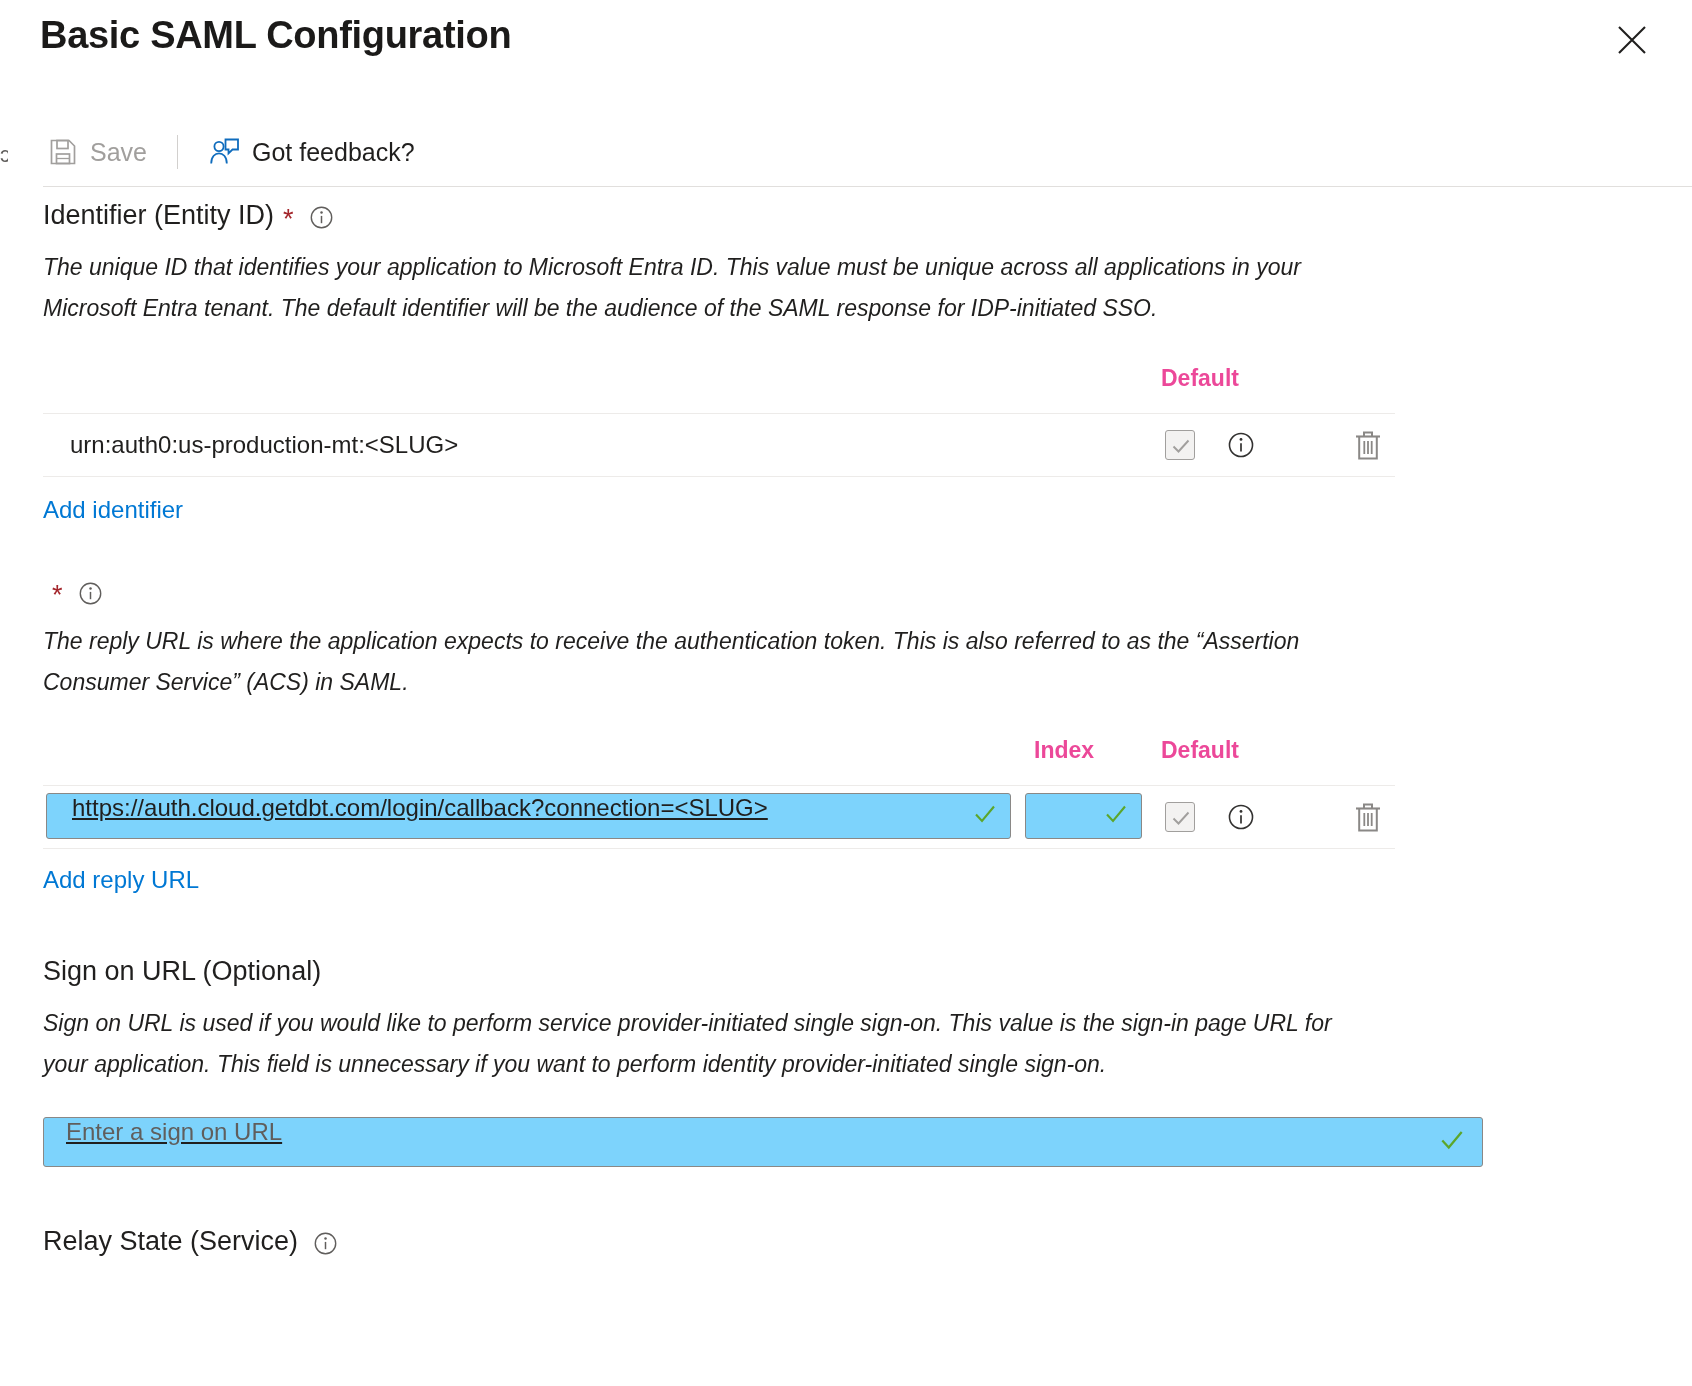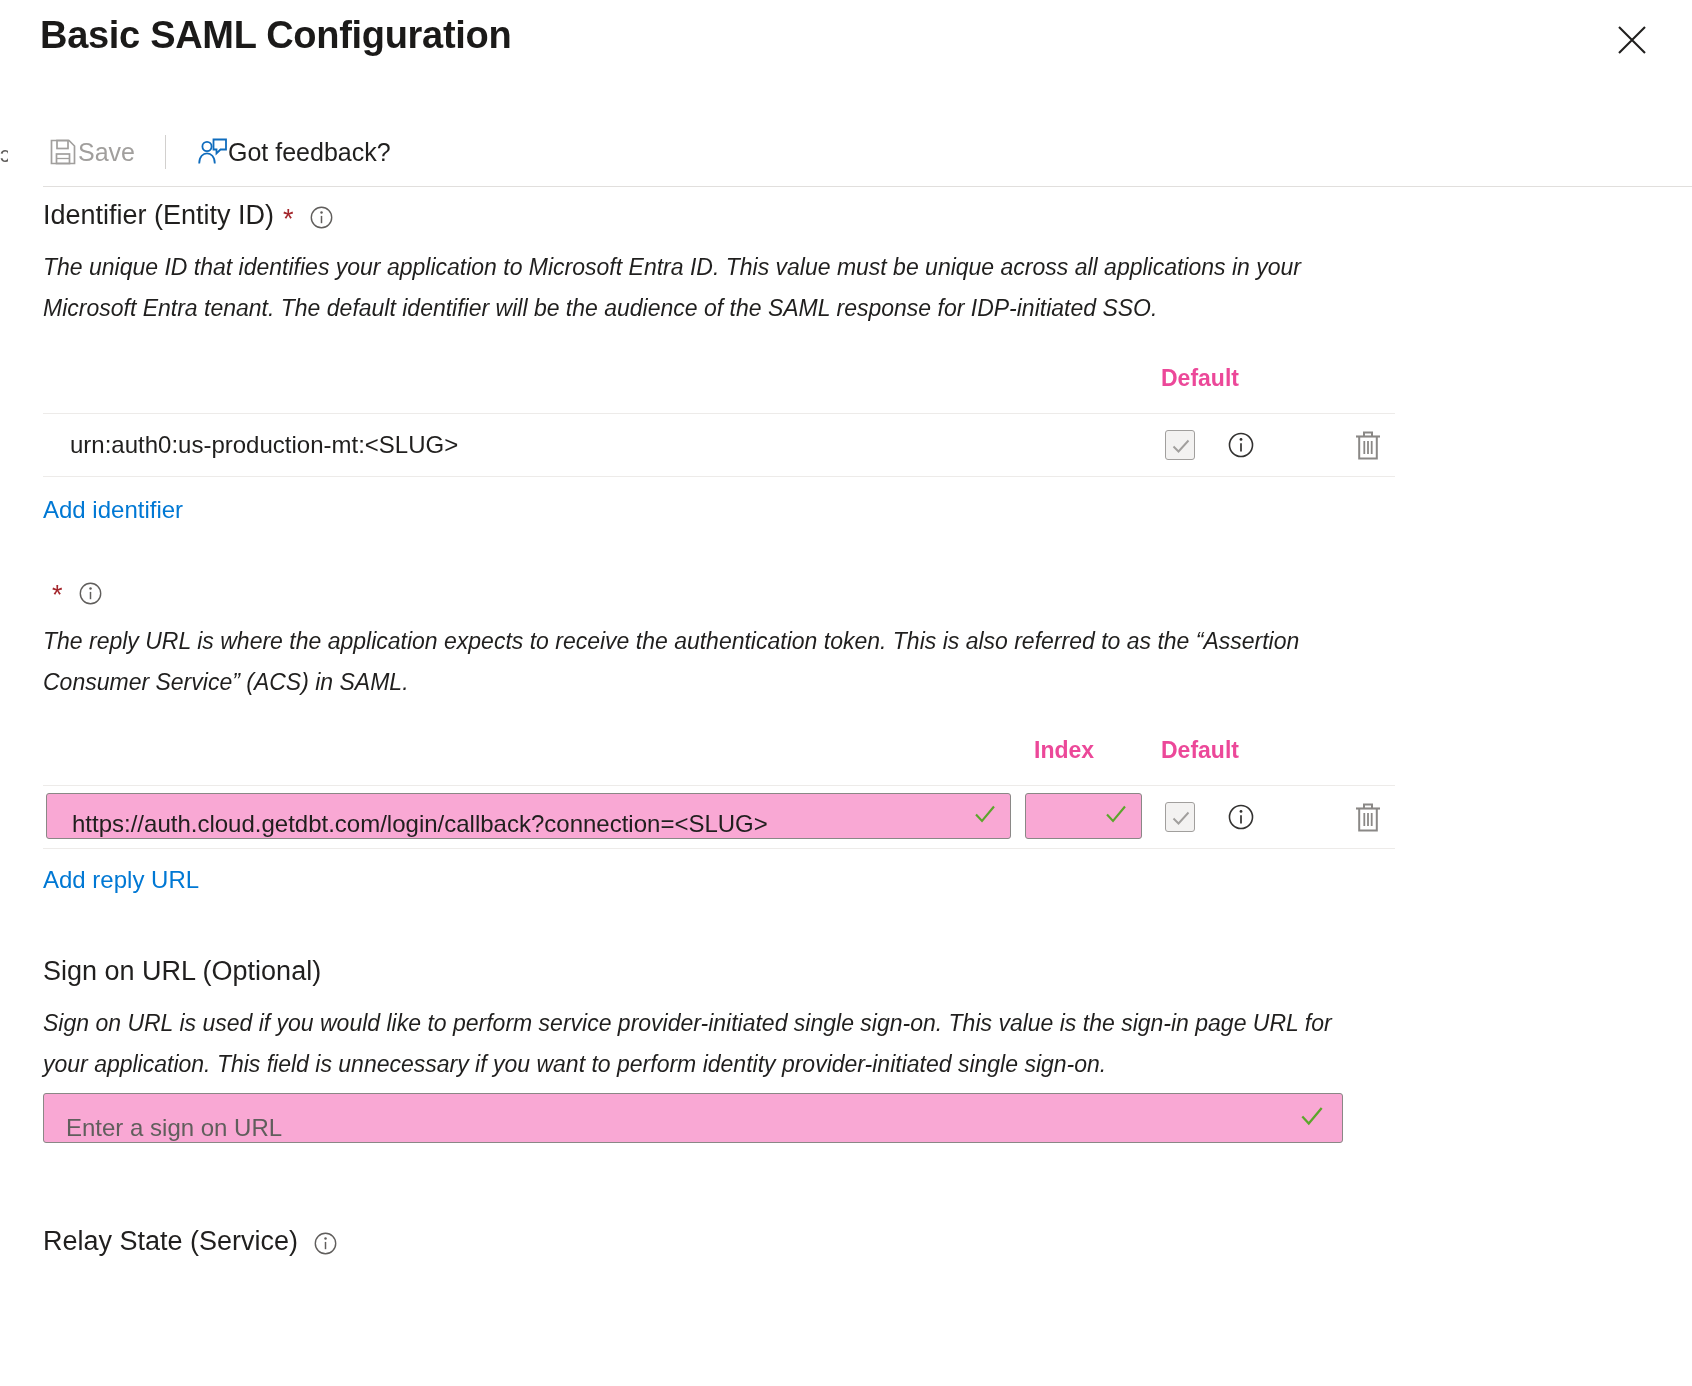--- a/index.html
+++ b/index.html
@@ -45,20 +45,21 @@
     top: 118px;
     height: 68px;
     display: flex;
     align-items: center;
     padding-left: 48px;
   }
   .cmd {
     display: flex;
     align-items: center;
     height: 44px;
+    gap: 12px;
   }
   .cmd-save { color: #a19f9d; cursor: default; }
   .cmd-feedback { color: #201f1e; cursor: pointer; margin-left: 4px; }
   .cmd-label { font-size: 25px; }
   .cmd-sep {
     width: 1px;
     height: 34px;
     background: #d2d0ce;
     margin: 0 26px 0 30px;
   }
@@ -177,24 +178,25 @@
     color: #0078d4;
     font-size: 24px;
     cursor: pointer;
     display: inline-block;
   }
 
   .txt-input {
     position: relative;
     border: 1.6px solid #8a8886;
     border-radius: 3px;
-    background: #f9a8d4;
+    background: #7dd3fc;
     height: 46px;
     display: flex;
-    align-items: flex-end;
+    align-items: flex-start;
+    text-decoration: underline;
   }
   .txt-input .val {
     font-size: 24px;
     color: #201f1e;
     padding-left: 25px;
     white-space: nowrap;
     overflow: hidden;
   }
   .txt-input .ph {
     font-size: 24px;
@@ -381,21 +383,21 @@
     </div>
   </div>
 
   <div class="section" style="top:770px;">
     <div class="field-heading">
       <span>Sign on URL (Optional)</span>
     </div>
 
     <div class="desc" style="max-width:1315px;">Sign on URL is used if you would like to perform service provider-initiated single sign-on. This value is the sign-in page URL for your application. This field is unnecessary if you want to perform identity provider-initiated single sign-on.</div>
 
-    <div class="txt-input" style="margin-top:8px;width:1300px;height:50px;">
+    <div class="txt-input" style="margin-top:32px;width:1440px;height:50px;">
       <span class="ph">Enter a sign on URL</span>
       <span class="ok-check" style="right:16px;">
         <svg width="28" height="28" viewBox="0 0 26 26" aria-hidden="true">
           <path d="M4 13.5 L10 20 L22 5.5" fill="none" stroke="#5ca62b" stroke-width="2.1"></path>
         </svg>
       </span>
     </div>
   </div>
 
   <div class="section" style="top:1040px;">

